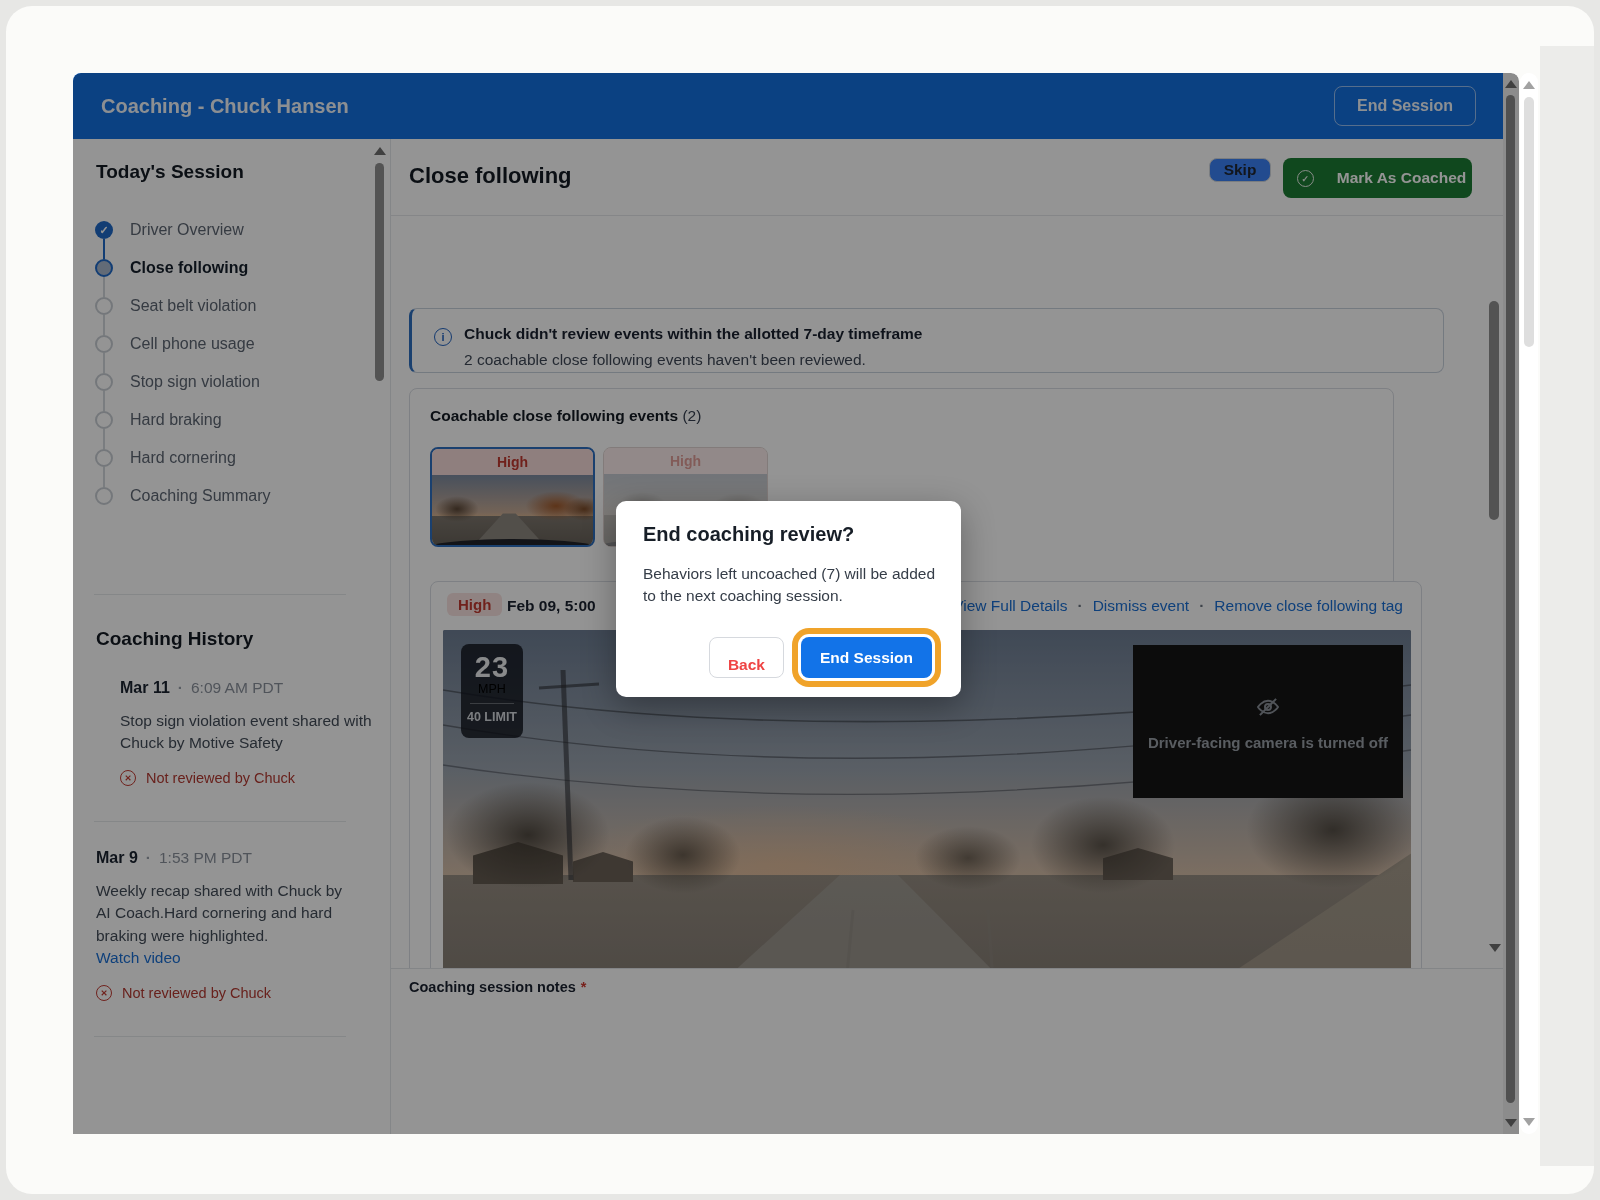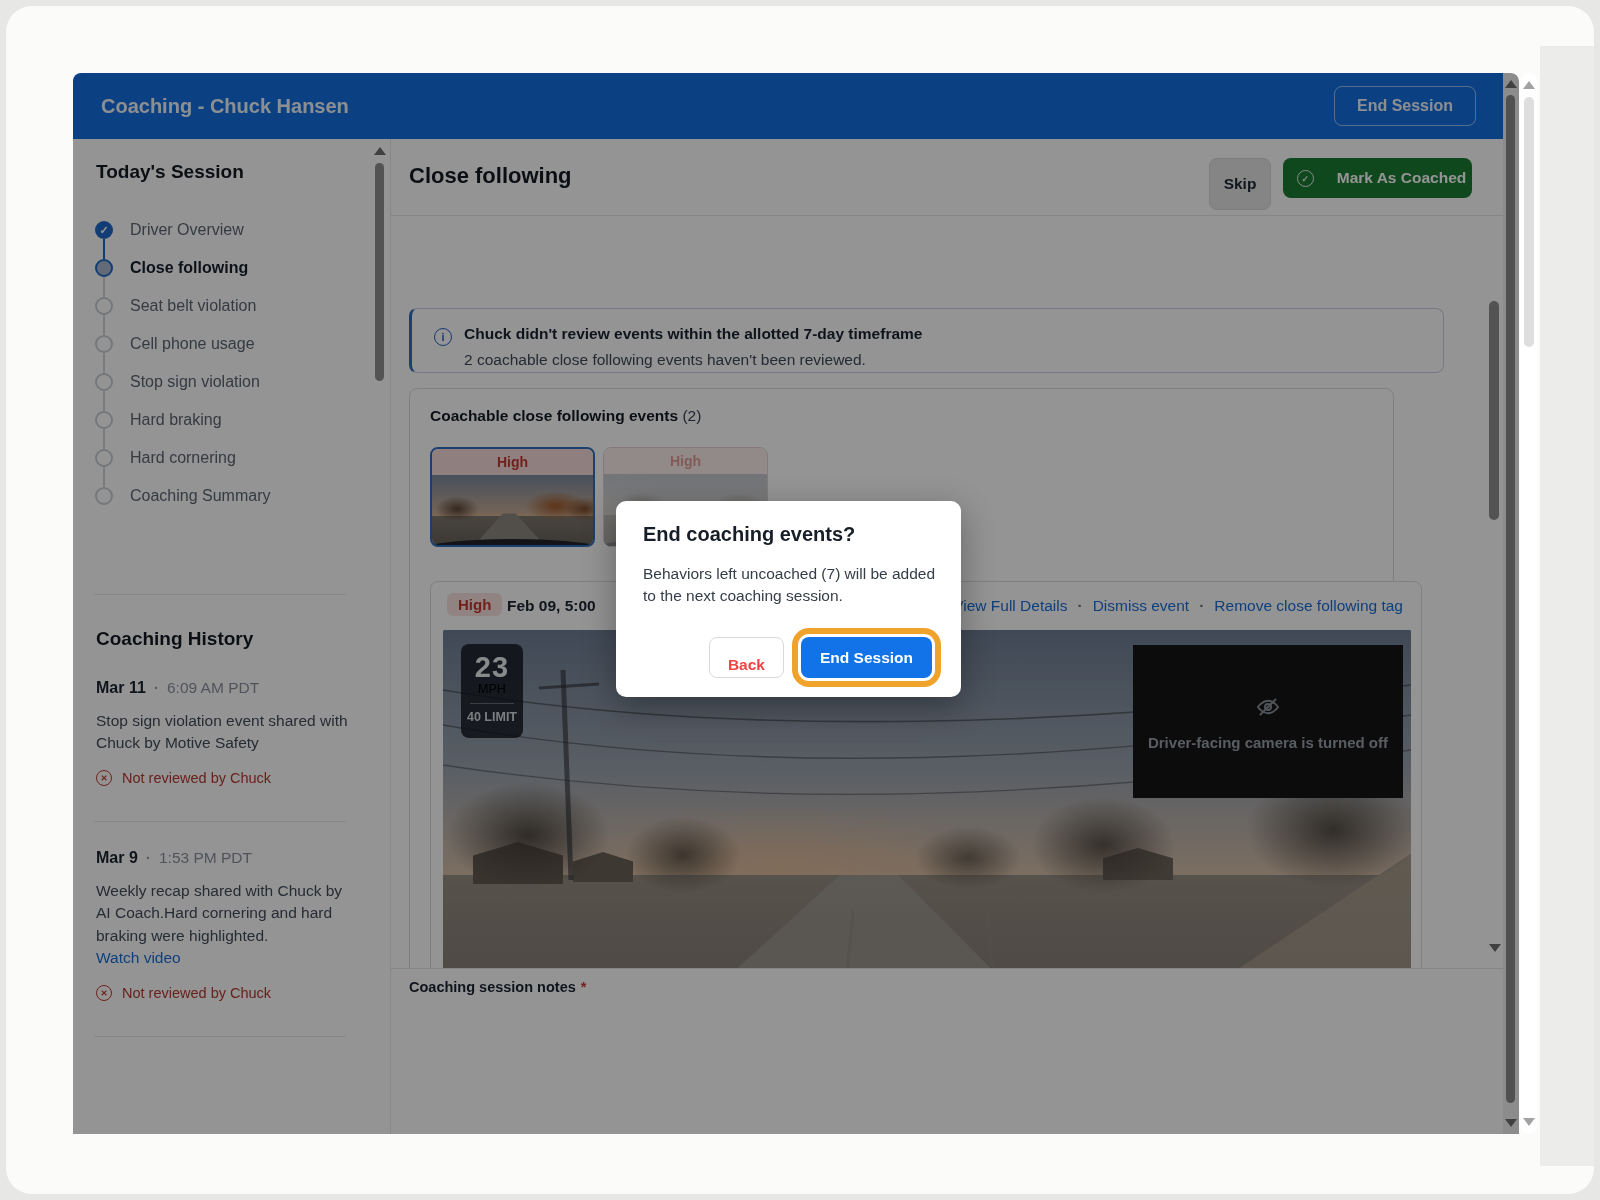--- a/index.html
+++ b/index.html
@@ -54,21 +54,21 @@
   .h-link { color:#1a6fd4; text-decoration:none; font-size:15.5px; }
   .h-status { margin-top:15px; display:flex; align-items:center; gap:10px; }
   .x-circ { width:16px; height:16px; border:1.5px solid #c23b33; border-radius:50%; position:relative; flex:none; }
   .x-circ::after { content:"\2715"; position:absolute; inset:0; text-align:center; line-height:15px; font-size:8.5px; color:#c23b33; font-weight:bold; }
   .h-status span { font-size:14.5px; color:#b43931; }
 
   
   .main { position:absolute; left:318px; top:66px; width:1112px; height:995px; background:#fff; }
   .page-header { position:absolute; left:0; top:0; width:100%; height:77px; border-bottom:1px solid #e5e7eb; background:#fff; }
   .page-title { position:absolute; left:18px; top:24px; font-size:22px; font-weight:bold; color:#141b24; }
-  .skip-btn { position:absolute; left:818px; top:19px; width:62px; height:52px; background:#e5e5e5;
+  .skip-btn { position:absolute; left:818px; top:19px; width:62px; height:24px; background:#3b82f6;
         border:1px solid #d3d7dc; border-radius:8px; font-size:15.5px; font-weight:bold; color:#1f2733; font-family:inherit; }
   .coached-btn { position:absolute; left:892px; top:19px; width:189px; height:40px; background:#1d7c34;
         border:none; border-radius:8px; color:#fff; font-size:15.5px; font-weight:bold; font-family:inherit;
         display:flex; align-items:center; justify-content:center; gap:23px;padding-left:8px; }
   .chk-circ { width:17px; height:17px; border:1.7px solid #e8f2ea; border-radius:50%; position:relative; flex:none; }
   .chk-circ::after { content:"\2713"; position:absolute; inset:0; text-align:center; line-height:16px; font-size:9px; color:#e8f2ea; }
 
   .scroll-region { position:absolute; left:0; top:77px; width:1112px; height:752px; overflow:hidden; background:#fff; }
   .in-sb-thumb { position:absolute; left:1098px; top:85px; width:10px; height:219px; background:#8f8f8f; border-radius:5px; }
   .in-sb-arr { position:absolute; left:1098px; top:728px; width:0; height:0;
@@ -203,21 +203,21 @@
         </div>
         <div class="step">
           <span class="circ pending"></span>
           <span class="lbl">Coaching Summary</span>
         </div>
       </div>
 
       <div class="sb-div" style="top:455px;"></div>
       <div class="sb-h" style="top:489px;">Coaching History</div>
 
-      <div class="hist-entry" style="top:540px;">
+      <div class="hist-entry" style="top:540px;margin-left:24px;">
         <div class="h-row"><span>Mar 11</span><span class="h-time">6:09 AM PDT</span></div>
         <div class="h-text">Stop sign violation event shared with Chuck by Motive Safety</div>
         <div class="h-status">
           <span class="x-circ"></span>
           <span>Not reviewed by Chuck</span>
         </div>
       </div>
       <div class="sb-div" style="top:682px;"></div>
 
       <div class="hist-entry" style="top:710px;">
@@ -360,20 +360,20 @@
     <div class="dim"></div>
   </div>
 
   <div class="outer-sb">
     <span class="arr-up"></span>
     <span class="thumb"></span>
     <span class="arr-dn"></span>
   </div>
 
   <div class="modal">
-    <div class="modal-title">End coaching events?</div>
+    <div class="modal-title">End coaching review?</div>
     <div class="modal-body">Behaviors left uncoached (7) will be added to the next coaching session.</div>
     <div class="modal-actions">
       <button class="back-btn">Back</button>
       <button class="confirm-btn">End Session</button>
     </div>
   </div>
 </div>
 
 </body></html>

